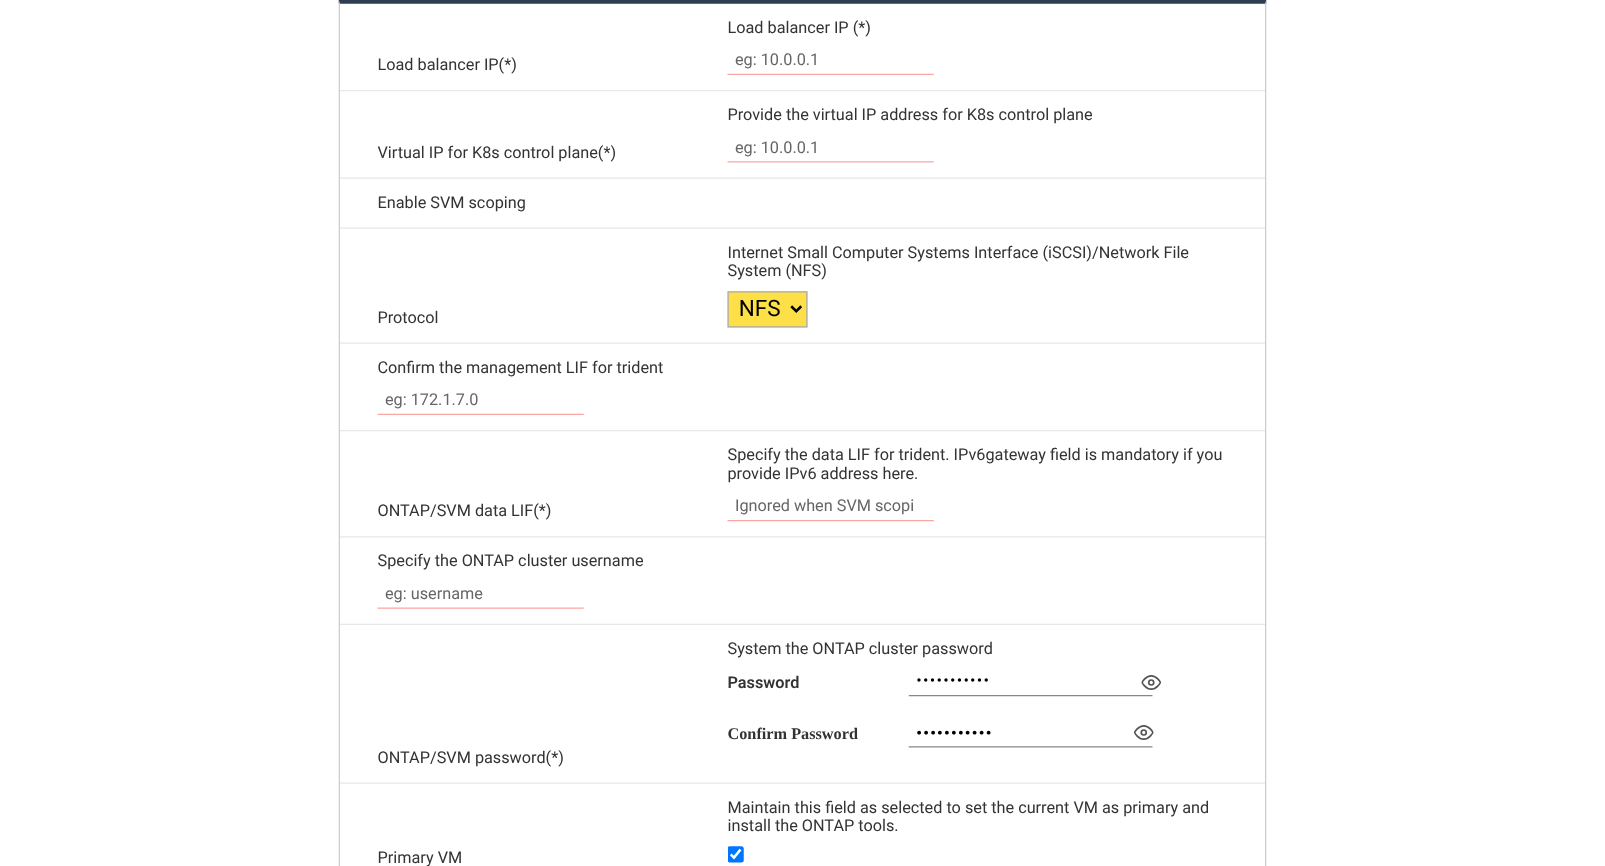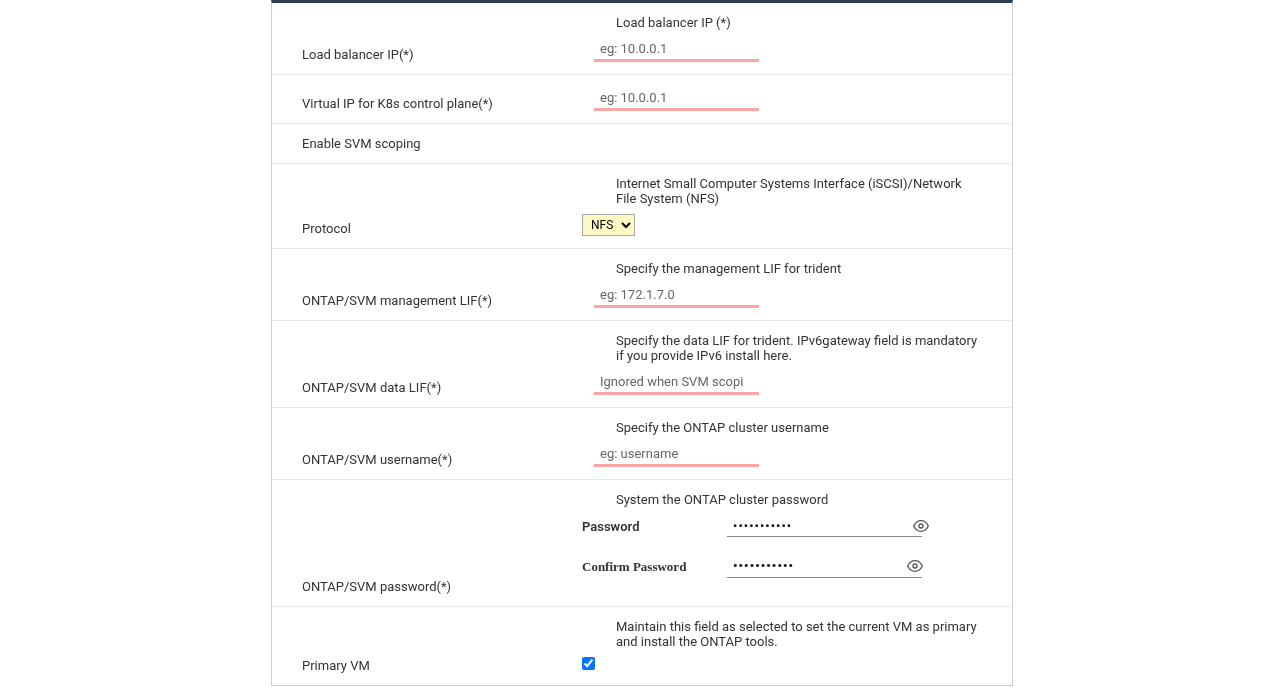--- a/index.html
+++ b/index.html
@@ -35,47 +35,45 @@
     flex-shrink: 0;
     padding-top: 0;
     color: #333;
   }
   .field-content {
     flex: 1;
   }
   .field-description {
     color: #333;
     margin-bottom: 8px;
-    margin-left: 34px;
   }
   .text-input {
     width: 165px;
     border: none;
-    border-bottom: 3px solid #fca5a5;
+    border-bottom: 1px solid #fca5a5;
     padding: 3px 6px;
     font-size: 13px;
     font-family: inherit;
     outline: none;
     background: transparent;
-    margin-left: 12px;
   }
   .text-input::placeholder {
     color: #666;
   }
   .checkbox-input {
     width: 13px;
     height: 13px;
     cursor: pointer;
   }
   .select-input {
     border: 1px solid #aaa;
     padding: 2px 4px;
-    font-size: 12px;
+    font-size: 18px;
     font-family: inherit;
-    background: #fef9c3;
+    background: #fde047;
     cursor: pointer;
   }
   .password-row {
     display: flex;
     align-items: center;
     margin-bottom: 18px;
     gap: 15px;
   }
   .password-row:last-child {
     margin-bottom: 16px;
@@ -128,56 +126,55 @@
     <div class="field-label">Load balancer IP(*)</div>
     <div class="field-content">
       <div class="field-description">Load balancer IP (*)</div>
       <input type="text" class="text-input" placeholder="eg: 10.0.0.1" style="">
     </div>
   </div>
 
   <div class="form-row">
     <div class="field-label">Virtual IP for K8s control plane(*)</div>
     <div class="field-content">
+      <div class="field-description">Provide the virtual IP address for K8s control plane</div>
       <input type="text" class="text-input" placeholder="eg: 10.0.0.1" style="">
     </div>
   </div>
 
   <div class="form-row">
     <div class="field-label">Enable SVM scoping</div>
   </div>
 
   <div class="form-row">
     <div class="field-label">Protocol</div>
     <div class="field-content">
       <div class="field-description">Internet Small Computer Systems Interface (iSCSI)/Network File System (NFS)</div>
       <select class="select-input">
         <option>NFS</option>
       </select>
     </div>
   </div>
 
   <div class="form-row">
-    <div class="field-label">ONTAP/SVM management LIF(*)</div>
-    <div class="field-content">
-      <div class="field-description">Specify the management LIF for trident</div>
+    <div class="field-content">
+      <div class="field-description">Confirm the management LIF for trident</div>
       <input type="text" class="text-input" placeholder="eg: 172.1.7.0" style="">
     </div>
   </div>
 
   <div class="form-row">
     <div class="field-label">ONTAP/SVM data LIF(*)</div>
     <div class="field-content">
-      <div class="field-description">Specify the data LIF for trident. IPv6gateway field is mandatory if you provide IPv6 install here.</div>
+      <div class="field-description">Specify the data LIF for trident. IPv6gateway field is mandatory if you provide IPv6 address here.</div>
       <input type="text" class="text-input" placeholder="Ignored when SVM scopi" style="">
     </div>
   </div>
 
   <div class="form-row">
-    <div class="field-label">ONTAP/SVM username(*)</div>
     <div class="field-content">
       <div class="field-description">Specify the ONTAP cluster username</div>
       <input type="text" class="text-input" placeholder="eg: username" style="">
     </div>
   </div>
 
   <div class="form-row">
     <div class="field-label">ONTAP/SVM password(*)</div>
     <div class="field-content">
       <div class="field-description">System the ONTAP cluster password</div>

